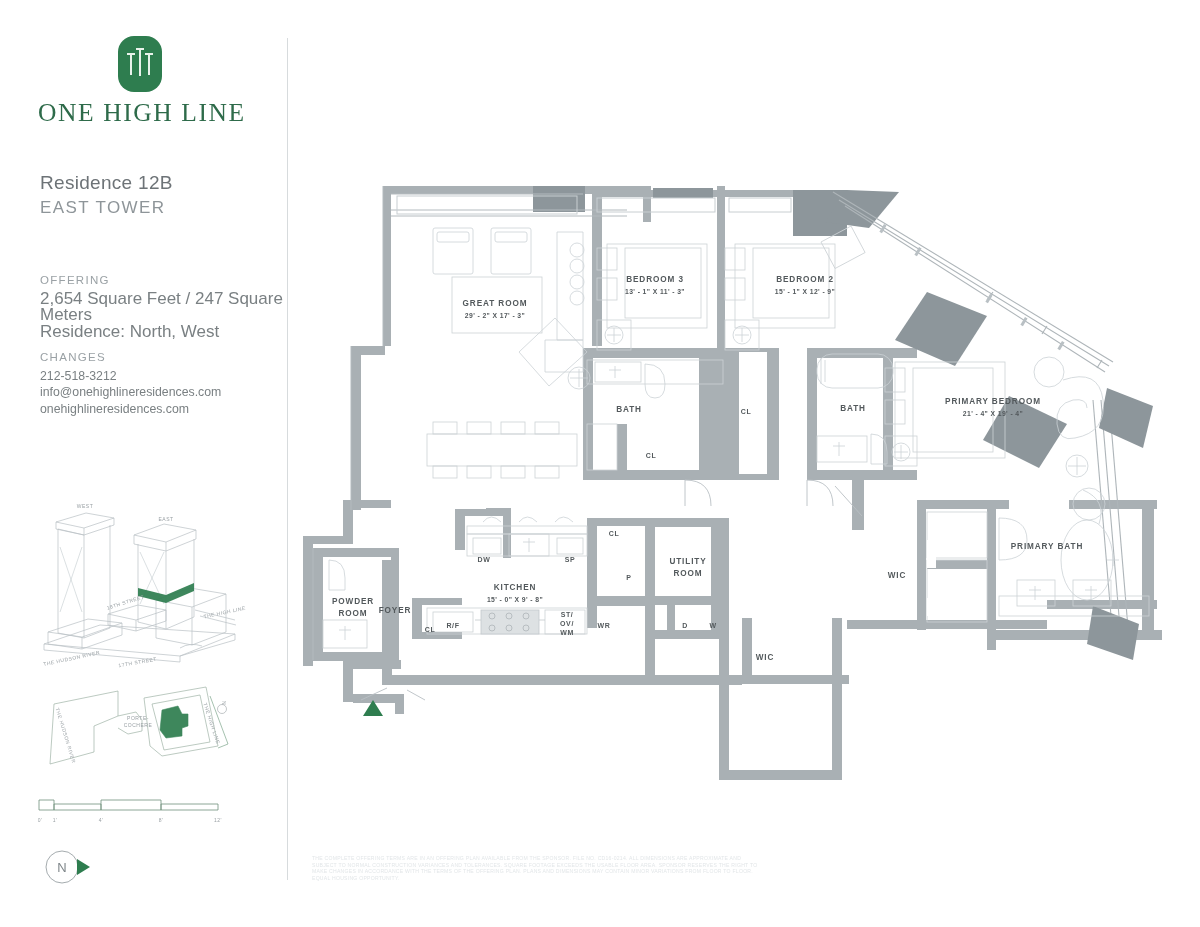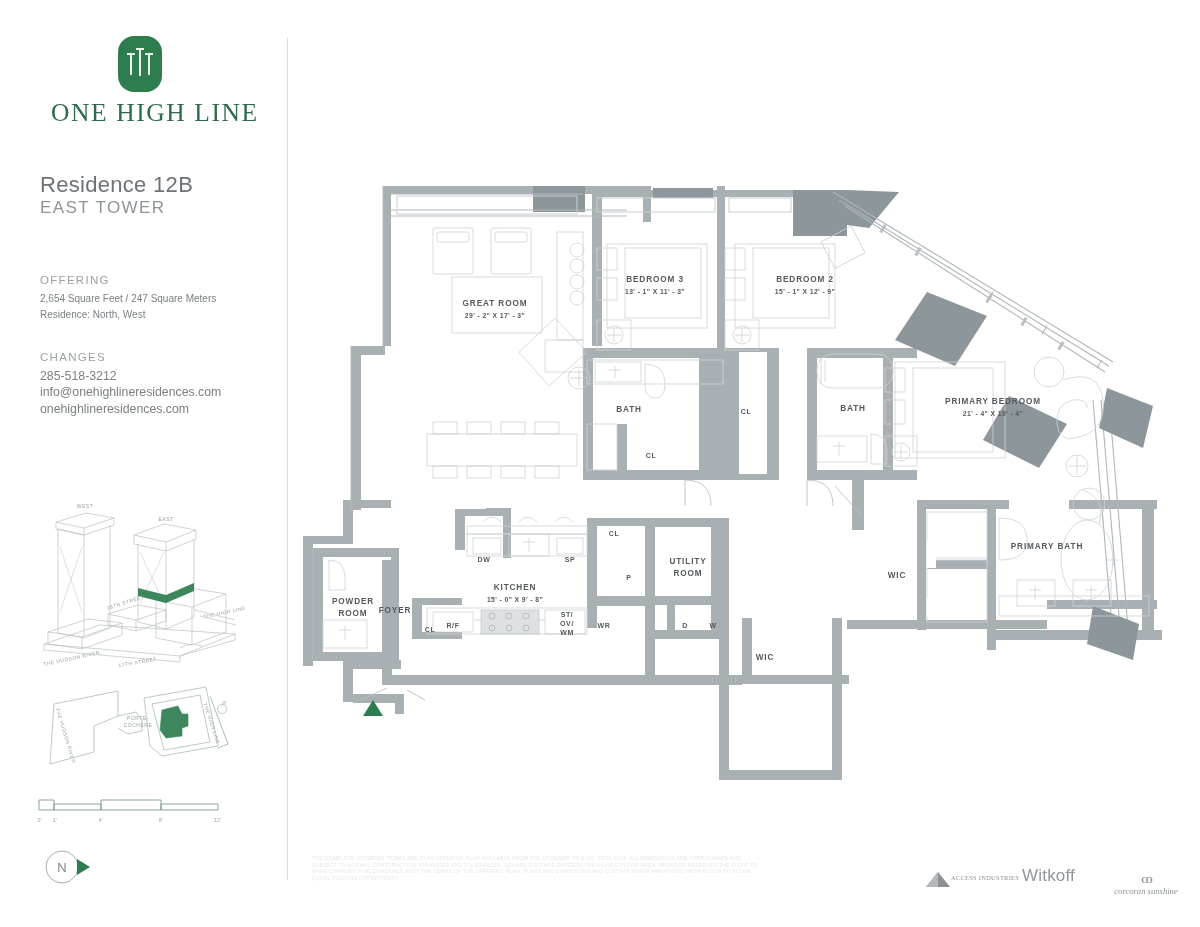--- a/index.html
+++ b/index.html
@@ -17,34 +17,34 @@
   .logo-mark i{position:absolute;background:#eaf3ec;width:2px;}
   .logo-mark i.l1{left:12px;top:17px;height:22px;}
   .logo-mark i.l2{left:21px;top:12px;height:28px;}
   .logo-mark i.l3{left:30px;top:17px;height:22px;}
   .logo-mark i.c1{left:9px;top:17px;width:8px;height:1.5px;}
   .logo-mark i.c2{left:18px;top:12px;width:8px;height:1.5px;}
   .logo-mark i.c3{left:27px;top:17px;width:8px;height:1.5px;}
 
   .brand{position:absolute;left:38px;top:98px;width:230px;
     font-family:"Liberation Serif", serif;font-size:25.5px;letter-spacing:1.6px;
-    color:#2e6b4a;white-space:nowrap;margin-left:13px;}
-
-  .res-title{position:absolute;left:40px;top:172px;font-size:22px;
+    color:#2e6b4a;white-space:nowrap;}
+
+  .res-title{position:absolute;left:40px;top:172px;font-size:19px;
     color:#6d7377;letter-spacing:.3px;font-weight:400;}
   .res-sub{position:absolute;left:40px;top:198px;font-size:17px;
     letter-spacing:1.4px;color:#8e9599;}
 
   .spec-list{position:absolute;left:40px;top:222px;font-size:12.4px;
     line-height:16.4px;color:#7a8083;letter-spacing:.2px;}
   .sec-label{position:absolute;left:40px;font-size:11.5px;letter-spacing:1.3px;
     color:#9aa1a5;}
   .sec-label.interior{top:274px;}
   .sec-label.contact{top:351px;}
-  .interior-body{position:absolute;left:40px;top:291px;font-size:10px;
+  .interior-body{position:absolute;left:40px;top:291px;font-size:17px;
     line-height:16.4px;color:#7a8083;}
   .contact-body{position:absolute;left:40px;top:368px;font-size:12.3px;
     line-height:16.4px;color:#7a8083;}
 
   .divider{position:absolute;left:287px;top:38px;width:1px;height:842px;
     background:#d7dbdd;}
 
   
   .axon{position:absolute;left:30px;top:492px;width:232px;height:178px;}
   .sitemap{position:absolute;left:32px;top:684px;width:226px;height:108px;}
@@ -104,21 +104,21 @@
 
 
     <div class="sec-label interior">OFFERING</div>
     <div class="interior-body">
       <div>2,654 Square Feet / 247 Square Meters</div>
       <div>Residence: North, West</div>
     </div>
 
     <div class="sec-label contact">CHANGES</div>
     <div class="contact-body">
-      <div>285-518-3212</div>
+      <div>212-518-3212</div>
       <div>info@onehighlineresidences.com</div>
       <div>onehighlineresidences.com</div>
     </div>
 
     <div class="axon">
       <svg width="232" height="178" viewBox="0 0 232 178">
         <g fill="none" stroke="#b9c0c4" stroke-width="0.7">
 
           <path d="M14 152 L70 133 L205 142 L150 164 Z"></path>
           <path d="M14 152 L14 158 L150 170 L150 164"></path>
@@ -534,28 +534,14 @@
       <text class="rs" x="317" y="628">WR</text>
       <text class="rs" x="342" y="580">P</text>
       <text class="rs" x="398" y="628">D</text>
       <text class="rs" x="426" y="628">W</text>
     </g>
   </svg>
   </div>
 
   <div class="disclaimer">THE COMPLETE OFFERING TERMS ARE IN AN OFFERING PLAN AVAILABLE FROM THE SPONSOR. FILE NO. CD16-0214. ALL DIMENSIONS ARE APPROXIMATE AND SUBJECT TO NORMAL CONSTRUCTION VARIANCES AND TOLERANCES. SQUARE FOOTAGE EXCEEDS THE USABLE FLOOR AREA. SPONSOR RESERVES THE RIGHT TO MAKE CHANGES IN ACCORDANCE WITH THE TERMS OF THE OFFERING PLAN. PLANS AND DIMENSIONS MAY CONTAIN MINOR VARIATIONS FROM FLOOR TO FLOOR. EQUAL HOUSING OPPORTUNITY.</div>
 
-  <div class="logos">
-    <div class="logo-access">
-      <svg width="26" height="18" viewBox="0 0 26 18" style="position:absolute;left:0;top:3px;">
-        <path d="M13 1 L25 16 L1 16 Z" fill="#8a9094"></path>
-        <path d="M13 1 L13 16 L1 16 Z" fill="#b2b8bb"></path>
-      </svg>
-      <span class="txt">ACCESS INDUSTRIES</span>
-    </div>
-    <div class="logo-witkoff">Witkoff</div>
-    <div class="logo-corcoran">
-      <span class="cc">CO</span>
-      <span class="nm">corcoran sunshine</span>
-    </div>
-  </div>
 
 </div>
 
 </body></html>

